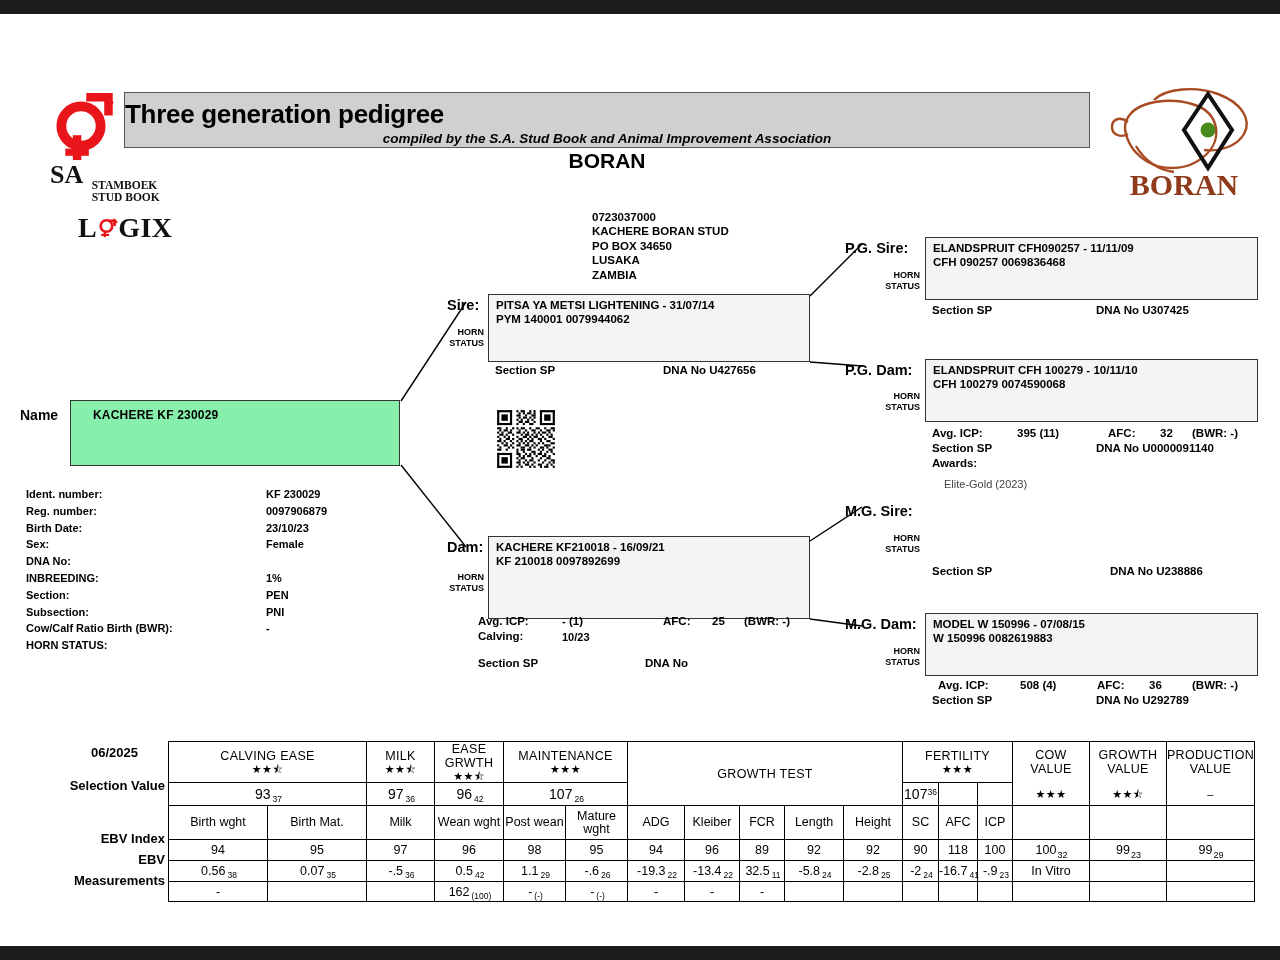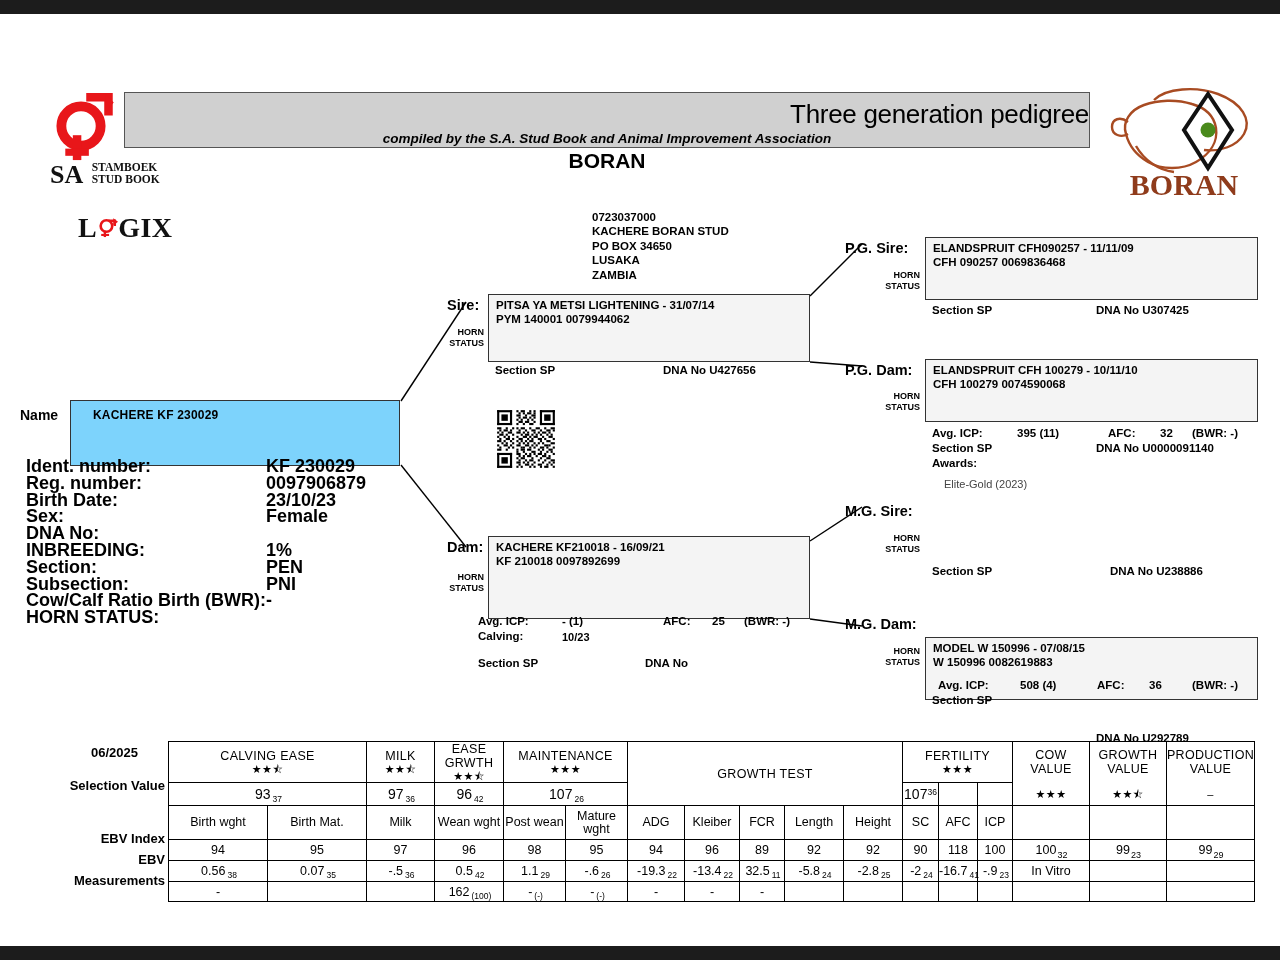--- a/index.html
+++ b/index.html
@@ -17,60 +17,60 @@
     background:#ffffff;
   }
   .abs { position:absolute; }
 
   
   #title-box {
     left:124px; top:78px; width:966px; height:56px;
     background:#d0d0d0; border:1px solid #555;
   }
   #title-main {
-    text-align:right; font-size:26px; font-weight:normal; color:#000;
+    text-align:left; font-size:26px; font-weight:bold; color:#000;
     margin-top:6px; letter-spacing:-0.3px;
   }
   #title-sub {
     text-align:center; font-size:13.5px; font-style:italic; font-weight:bold; color:#000;
     margin-top:1px;
   }
   #breed-name {
     left:124px; top:135px; width:966px;
     text-align:center; font-size:21px; font-weight:bold; color:#000;
   }
 
   
   #sa-logo { left:36px; top:78px; width:150px; height:100px; }
   #sa-mark { position:absolute; left:12px; top:0px; width:66px; height:72px; }
   #sa-text { position:absolute; left:14px; top:68px; }
   .sa-sa { font-family:"Liberation Serif", serif; font-size:26px; font-weight:bold; color:#111; display:inline-block; vertical-align:top;}
-  .sa-words { display:inline-block; vertical-align:top; margin-left:4px; margin-top:1px;
+  .sa-words { display:inline-block; vertical-align:top; margin-left:4px; margin-top:19px;
               font-family:"Liberation Serif", serif; font-size:11.5px; font-weight:bold; line-height:12px; color:#111;}
 
   
   #logix { left:78px; top:198px; font-family:"Liberation Serif", serif;
            font-size:28px; font-weight:bold; color:#111; letter-spacing:0.5px; }
   #logix .o-wrap { position:relative; display:inline-block; width:21px; }
 
   
   #boran-logo { left:1096px; top:72px; width:176px; height:120px; }
   #boran-word { position:absolute; left:0px; top:82px; width:176px; text-align:center;
                 font-family:"Liberation Serif", serif; font-size:30px; font-weight:bold; color:#8f3b1b; }
 
   
   #address { left:592px; top:196px; font-size:11.5px; font-weight:bold; line-height:14.4px; color:#000;}
 
   
   #name-label { left:20px; top:393px; font-size:14px; font-weight:bold; }
-  #name-box { left:70px; top:386px; width:330px; height:66px; background:#7dd3fc; border:1px solid #333; }
+  #name-box { left:70px; top:386px; width:330px; height:66px; background:#86efac; border:1px solid #333; }
   #name-box .nm { position:absolute; left:22px; top:7px; font-size:12px; font-weight:bold; letter-spacing:0.2px;}
 
   
-  #details { left:26px; top:444px; width:400px; font-size:18px; font-weight:bold; line-height:16.8px; }
+  #details { left:26px; top:472px; width:400px; font-size:11px; font-weight:bold; line-height:16.8px; }
   #details .row { position:relative; height:16.8px; }
   #details .k { position:absolute; left:0; }
   #details .v { position:absolute; left:240px; }
 
   
   #qr { left:489px; top:394px; width:74px; height:62px; }
 
   
   .ped-label { font-size:14.5px; font-weight:bold; color:#000; }
   .horn { font-size:9px; font-weight:bold; line-height:10.5px; text-align:right; color:#000; }
@@ -484,31 +484,31 @@
     <div>STATUS</div>
   </div>
   <div class="abs foot" style="left:932px; top:551px;">Section SP</div>
   <div class="abs foot" style="left:1110px; top:551px;">DNA No U238886</div>
 
   <div class="abs ped-label" style="left:845px; top:602px;">M.G. Dam:</div>
   <div class="abs horn" style="left:876px; top:632px; width:44px;">
     <div>HORN</div>
     <div>STATUS</div>
   </div>
-  <div class="abs ped-box" style="left:925px; top:599px; width:333px; height:63px;margin-top:24px;">
+  <div class="abs ped-box" style="left:925px; top:599px; width:333px; height:63px;">
     <div class="l1">MODEL W  150996 - 07/08/15</div>
     <div class="l2">W   150996      0082619883</div>
   </div>
   <div class="abs foot" style="left:938px; top:665px;">Avg. ICP:</div>
   <div class="abs foot" style="left:1020px; top:665px;">508 (4)</div>
   <div class="abs foot" style="left:1097px; top:665px;">AFC:</div>
   <div class="abs foot" style="left:1149px; top:665px;">36</div>
   <div class="abs foot" style="left:1192px; top:665px;">(BWR: -)</div>
   <div class="abs foot" style="left:932px; top:680px;">Section SP</div>
-  <div class="abs foot" style="left:1096px; top:680px;margin-top:38px;">DNA No U292789</div>
+  <div class="abs foot" style="left:1096px; top:680px;">DNA No U292789</div>
 
   <div id="ebv-date" class="abs">06/2025</div>
   <div class="abs rowlabel" style="left:20px; top:764px; width:145px;">Selection Value</div>
   <div class="abs rowlabel" style="left:20px; top:817px; width:145px;">EBV Index</div>
   <div class="abs rowlabel" style="left:20px; top:838px; width:145px;">EBV</div>
   <div class="abs rowlabel" style="left:20px; top:859px; width:145px;">Measurements</div>
 
   <table id="tbl" class="abs">
 
     <tbody>

